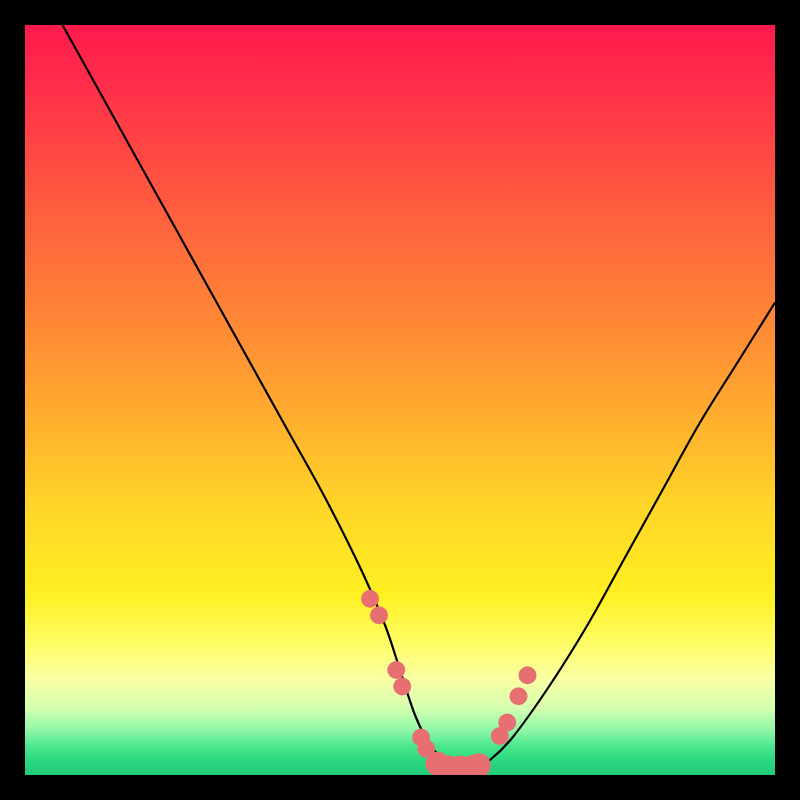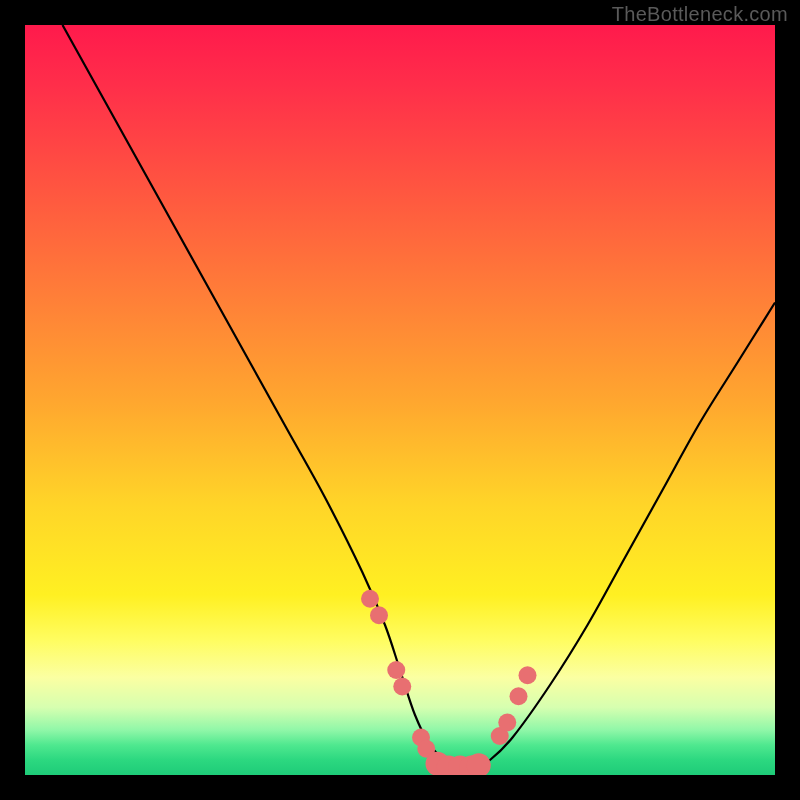--- a/index.html
+++ b/index.html
@@ -85,14 +85,13 @@
         <circle cx="423.74999999999994" cy="742.5" r="12" fill="#e86f71"></circle>
         <circle cx="434.99999999999994" cy="742.5" r="12" fill="#e86f71"></circle>
         <circle cx="446.25" cy="742.5" r="12" fill="#e86f71"></circle>
         <circle cx="453.75" cy="740.25" r="12" fill="#e86f71"></circle>
         <circle cx="474.75" cy="711" r="9" fill="#e86f71"></circle>
         <circle cx="482.25" cy="697.5" r="9" fill="#e86f71"></circle>
         <circle cx="493.49999999999994" cy="671.25" r="9" fill="#e86f71"></circle>
         <circle cx="502.50000000000006" cy="650.25" r="9" fill="#e86f71"></circle>
       </svg>
   </div>
-  <div class="watermark">TheBottleneck.com</div>
 </div>
 
 </body></html>

